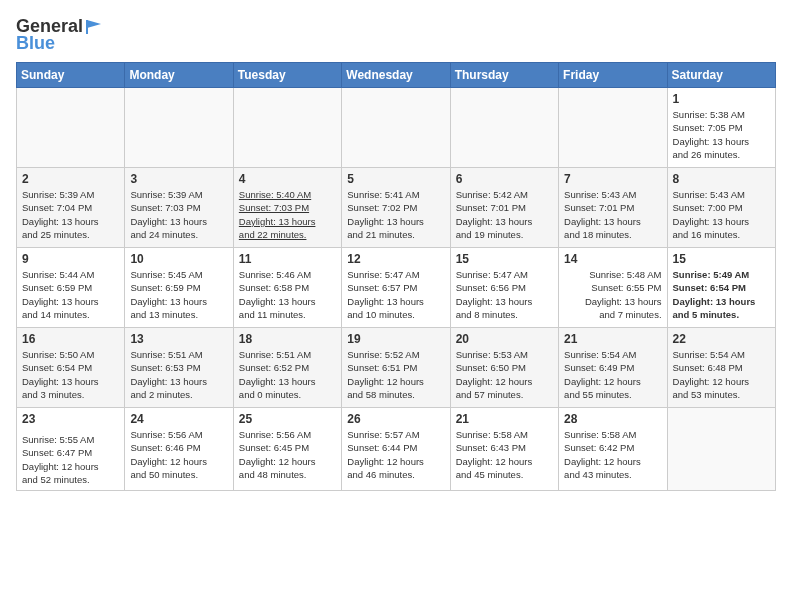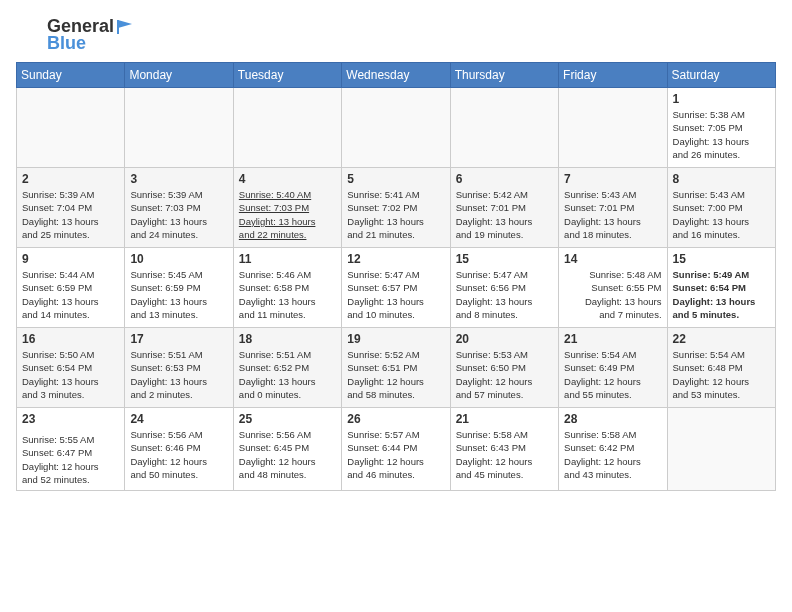--- a/index.html
+++ b/index.html
@@ -8,21 +8,20 @@
       background: #fff;
       width: 792px;
       min-height: 612px;
       padding: 16px;
     }
     .header {
       display: flex;
       justify-content: space-between;
       align-items: flex-start;
       margin-bottom: 8px;
-      margin-left: 31px;
     }
     .logo {
       display: flex;
       align-items: center;
       gap: 2px;
     }
     .logo-text-general {
       font-size: 18px;
       font-weight: bold;
       color: #333;
@@ -51,21 +50,21 @@
     }
     .calendar {
       width: 100%;
       border-collapse: collapse;
       border: 1px solid #ccc;
     }
     .calendar th {
       background-color: #4a7fc1;
       color: #fff;
       font-size: 12px;
-      font-weight: normal;
+      font-weight: bold;
       padding: 5px 4px;
       text-align: left;
       border: 1px solid #3a6aaa;
     }
     .calendar td {
       width: calc(100% / 7);
       vertical-align: top;
       border: 1px solid #ccc;
       padding: 4px 5px;
       font-size: 10px;
@@ -243,21 +242,21 @@
       </tr>
       <tr>
         <td>
           <div class="day-number">16</div>
           <div class="day-info" style="white-space: pre-line;">Sunrise: 5:50 AM
 Sunset: 6:54 PM
 Daylight: 13 hours
 and 3 minutes.</div>
         </td>
         <td>
-          <div class="day-number">17</div>
+          <div class="day-number">13</div>
           <div class="day-info" style="white-space: pre-line;">Sunrise: 5:51 AM
 Sunset: 6:53 PM
 Daylight: 13 hours
 and 2 minutes.</div>
         </td>
         <td>
           <div class="day-number">18</div>
           <div class="day-info" style="white-space: pre-line;">Sunrise: 5:51 AM
 Sunset: 6:52 PM
 Daylight: 13 hours

